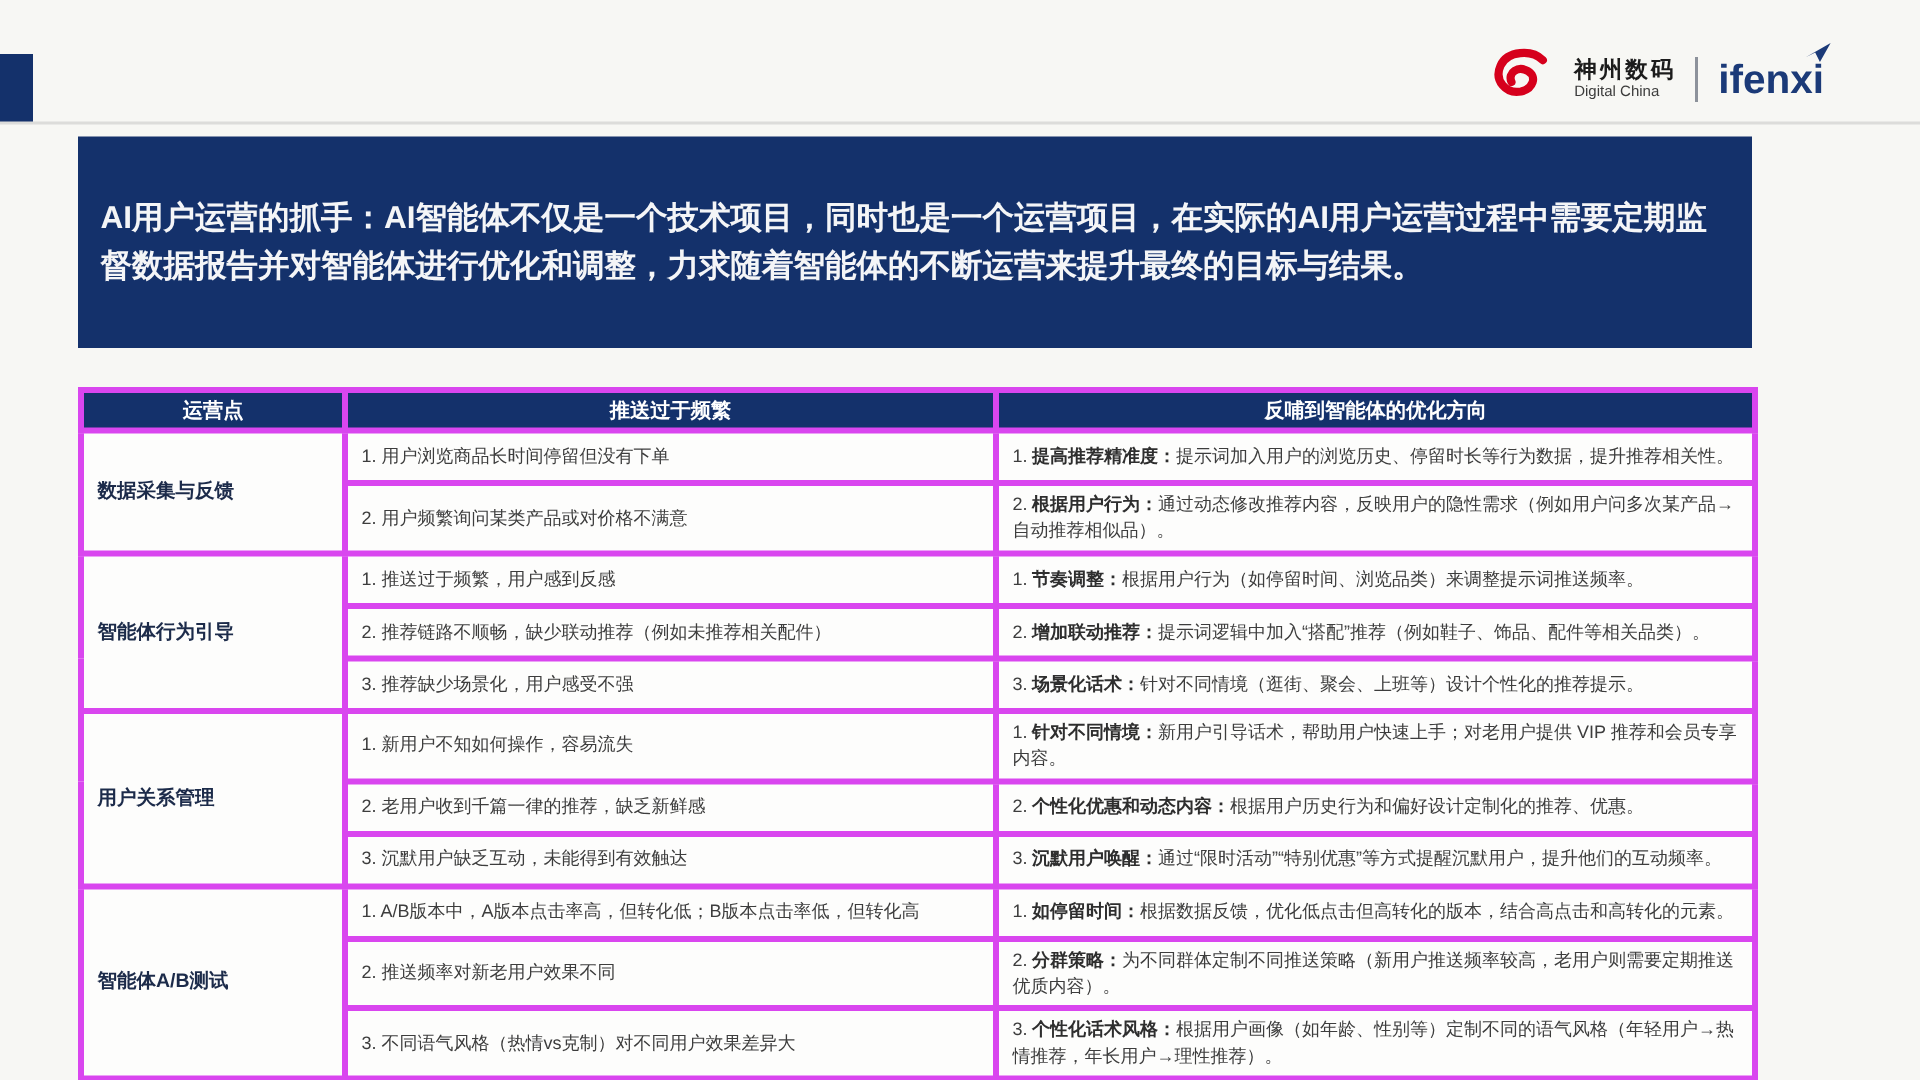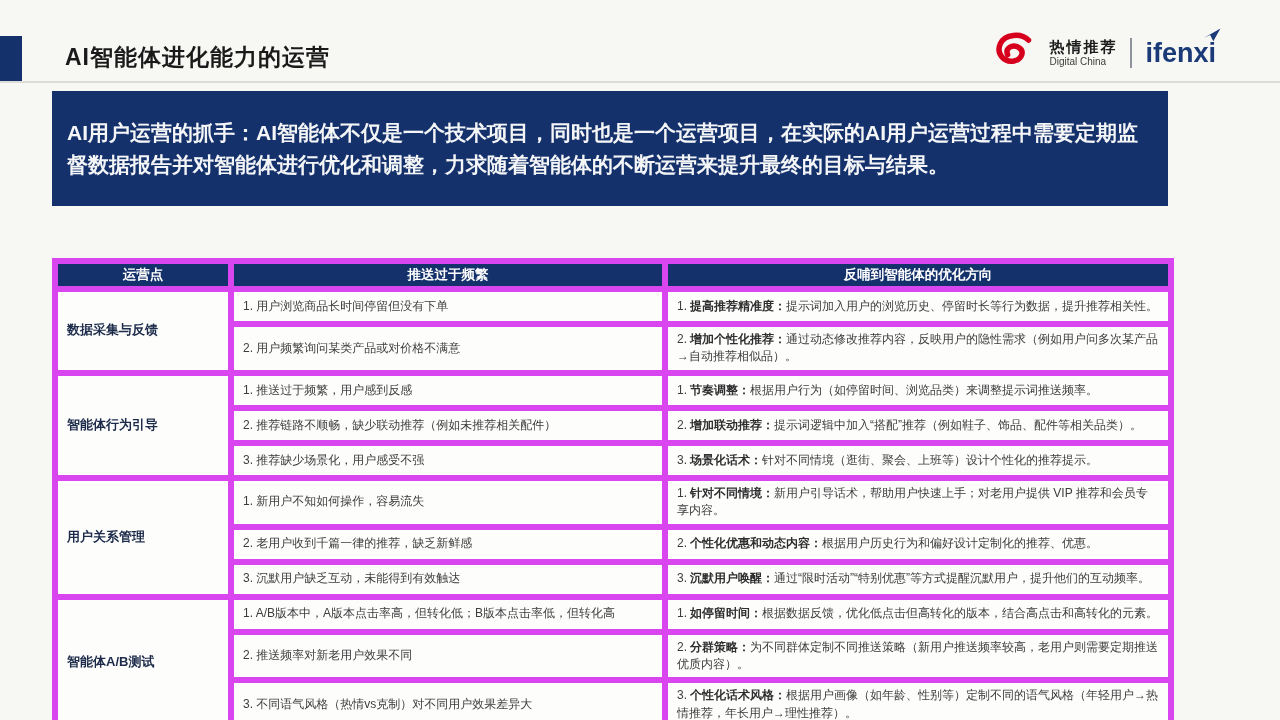--- a/index.html
+++ b/index.html
@@ -33,37 +33,37 @@
   .dc-en{font-size:10px;color:#3c3c3c;}
   .logo-divider{width:2px;height:30px;background:#8d929b;}
   .ifenxi-wrap{position:relative;display:inline-block;}
   .ifenxi-word{
     font-size:27px;font-weight:bold;color:#1b3a78;letter-spacing:0px;
   }
   .ifenxi-arrow{position:absolute;top:-11px;right:-6px;}
 
   
   .banner{
-    position:absolute;left:52px;top:91px;width:1116px;height:115px;
+    position:absolute;left:52px;top:91px;width:1116px;height:141px;
     background:#14316b;display:flex;align-items:center;box-sizing:border-box;
     padding:0 15px;
   }
   .banner p{
     margin:0;color:#f4f5f7;font-size:21px;line-height:1.5;font-weight:bold;
   }
   .banner .lead{font-weight:bold;}
 
   
   .ops-table{
     position:absolute;left:52px;top:258px;width:1116px;
     border-collapse:collapse;table-layout:fixed;
     background:#fdfdfc;
   }
   .ops-table th,.ops-table td{
-    border:6px solid #d946ef;box-sizing:border-box;
+    border:4px solid #d946ef;box-sizing:border-box;
   }
   .ops-table th{
     background:#14316b;color:#ffffff;font-size:13.5px;font-weight:bold;
     height:27px;text-align:center;padding:2px 6px;
   }
   .ops-table tbody tr{height:35px;}
   .ops-table td{
     font-size:12px;color:#3d3d3d;vertical-align:middle;
     padding:4px 9px;line-height:1.45;
   }
@@ -72,30 +72,29 @@
   }
   .opt-num{margin-right:3px;}
   .opt-label{font-weight:bold;color:#2e2e2e;}
 </style>
 </head>
 <body>
 
 <div class="slide">
 
   <div class="accent-square"></div>
-  <div class="page-title">AI智能体进化能力的运营</div>
 
   <div class="logo-block">
     <span>
       <svg viewBox="0 0 48 44" width="44" height="40">
         <path d="M40 10 C32 2 14 3 9 14 C4 25 13 35 24 33 C33 31 36 22 29 18 C22 14 14 19 17 26" fill="none" stroke="#d6001c" stroke-width="6" stroke-linecap="round"></path>
       </svg>
     </span>
     <span class="dc-text">
-      <span class="dc-cn">热情推荐</span>
+      <span class="dc-cn">神州数码</span>
       <span class="dc-en">Digital China</span>
     </span>
     <span class="logo-divider"></span>
     <span class="ifenxi-wrap">
       <span class="ifenxi-word">ifenxi</span>
       <span class="ifenxi-arrow">
         <svg viewBox="0 0 24 24" width="19" height="19">
           <path d="M1 14 L22 2 L13 18 L9 10 Z" fill="#1b3a78"></path>
         </svg>
       </span>
@@ -122,21 +121,21 @@
       </tr>
     </thead>
     <tbody>
         <tr>
           <td class="cat" rowspan="2">数据采集与反馈</td>
           <td class="prob">1. 用户浏览商品长时间停留但没有下单</td>
           <td class="opt"><span class="opt-num">1.</span><span class="opt-label">提高推荐精准度：</span><span class="opt-text">提示词加入用户的浏览历史、停留时长等行为数据，提升推荐相关性。</span></td>
         </tr>
         <tr>
           <td class="prob">2. 用户频繁询问某类产品或对价格不满意</td>
-          <td class="opt"><span class="opt-num">2.</span><span class="opt-label">增加个性化推荐：</span><span class="opt-text">通过动态修改推荐内容，反映用户的隐性需求（例如用户问多次某产品→自动推荐相似品）。</span></td>
+          <td class="opt"><span class="opt-num">2.</span><span class="opt-label">根据用户行为：</span><span class="opt-text">通过动态修改推荐内容，反映用户的隐性需求（例如用户问多次某产品→自动推荐相似品）。</span></td>
         </tr>
         <tr>
           <td class="cat" rowspan="3">智能体行为引导</td>
           <td class="prob">1. 推送过于频繁，用户感到反感</td>
           <td class="opt"><span class="opt-num">1.</span><span class="opt-label">节奏调整：</span><span class="opt-text">根据用户行为（如停留时间、浏览品类）来调整提示词推送频率。</span></td>
         </tr>
         <tr>
           <td class="prob">2. 推荐链路不顺畅，缺少联动推荐（例如未推荐相关配件）</td>
           <td class="opt"><span class="opt-num">2.</span><span class="opt-label">增加联动推荐：</span><span class="opt-text">提示词逻辑中加入“搭配”推荐（例如鞋子、饰品、配件等相关品类）。</span></td>
         </tr>

